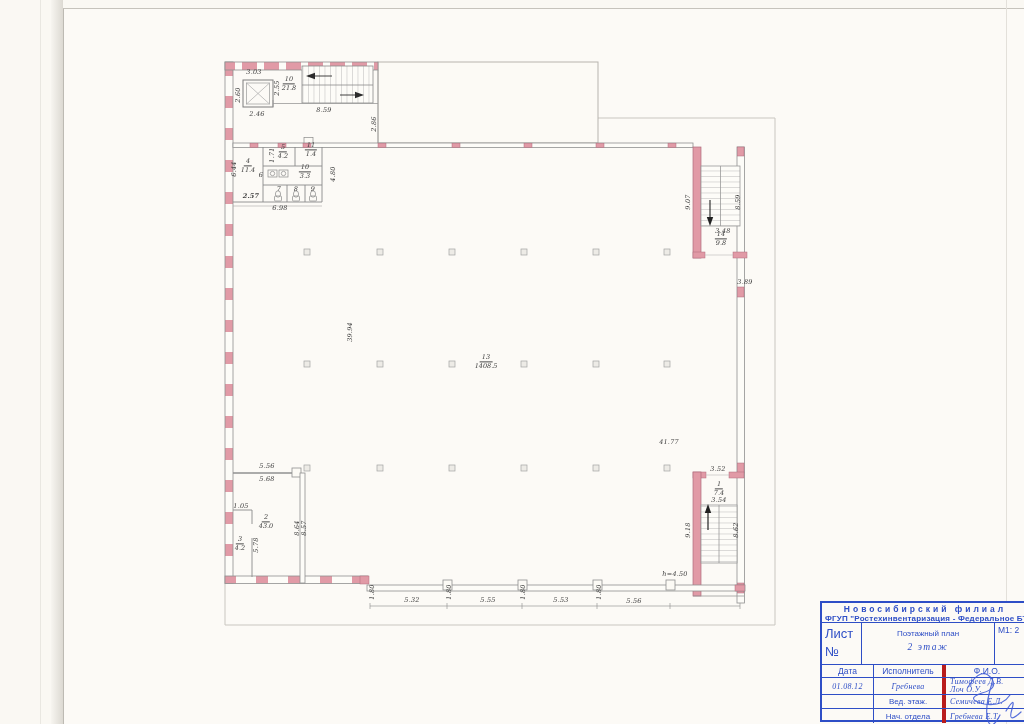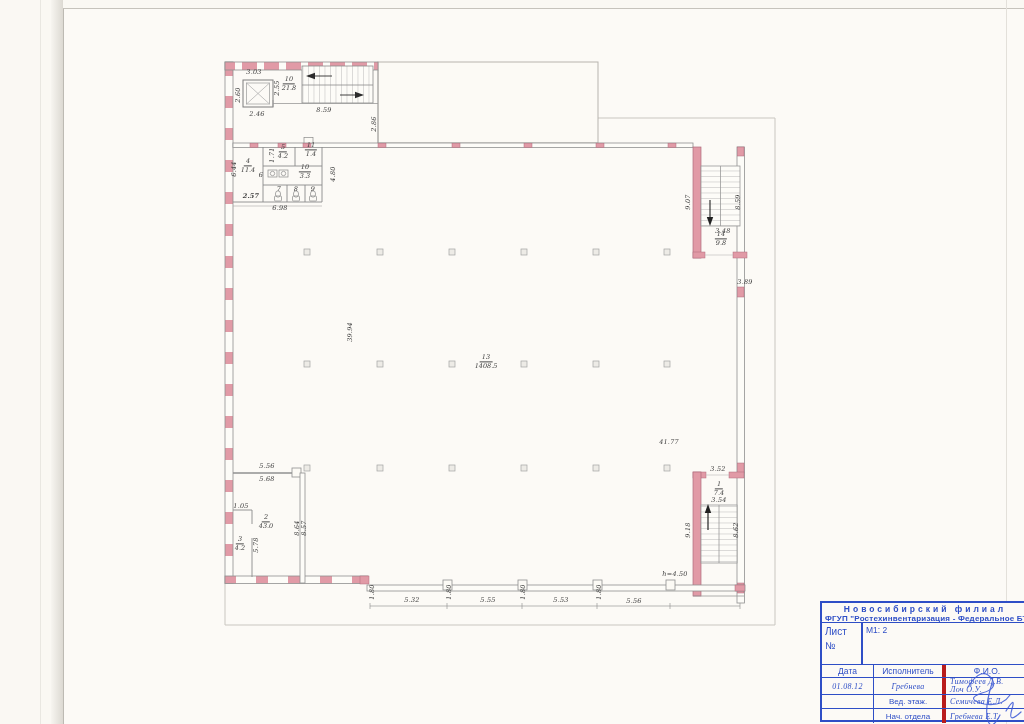--- a/index.html
+++ b/index.html
@@ -24,21 +24,21 @@
   
   [data-name="column-grid"] rect{fill:#edebe6;stroke:#a3a3a3;stroke-width:.7}
   
   .tb{position:absolute;left:820px;top:601px;width:210px;height:121px;
       border:2px solid #2e4ec6;background:#fcfaf6;color:#2e4ec6;box-sizing:content-box}
   .tb,.tb *{box-sizing:border-box}
   .tb-head{height:20px;border-bottom:1px solid #2e4ec6;padding-top:1px;overflow:hidden}
   .tb-org1{font-size:8.5px;font-weight:bold;letter-spacing:3px;text-align:center;white-space:nowrap}
   .tb-org2{font-size:8px;font-weight:bold;letter-spacing:.2px;white-space:nowrap;padding-left:3px}
   .tb-mid{display:flex;height:42px;border-bottom:1px solid #2e4ec6}
-  .tb-sheet{width:40px;border-right:1px solid #2e4ec6;font-size:10px;padding:2px 0 0 3px;line-height:1.4}
+  .tb-sheet{width:40px;border-right:1px solid #2e4ec6;font-size:13px;padding:2px 0 0 3px;line-height:1.4}
   .tb-center{flex:1;text-align:center;padding-top:6px}
   .tb-plantype{font-size:8px}
   .tb-floor{font:italic 9.5px "Liberation Serif",serif;letter-spacing:1.5px;margin-top:4px}
   .tb-scale{width:34px;border-left:1px solid #2e4ec6;font-size:8.5px;padding:2px 0 0 3px;white-space:nowrap}
   .tb-row{display:flex;border-bottom:1px solid #2e4ec6;align-items:center}
   .tb-row:last-child{border-bottom:none}
   .tb-row .c1{width:52px;border-right:1px solid #2e4ec6;align-self:stretch;
               display:flex;align-items:center;justify-content:center}
   .tb-row .c2{width:72px;border-right:4px solid #b91c1c;align-self:stretch;
               display:flex;align-items:center;justify-content:center}
@@ -286,20 +286,24 @@
 <div class="tb" data-name="title-block">
   <div class="tb-head" data-name="title-block-header">
     <div class="tb-org1" data-name="org-branch-name">Новосибирский филиал</div>
     <div class="tb-org2" data-name="org-full-name">ФГУП "Ростехинвентаризация - Федеральное БТИ"</div>
   </div>
   <div class="tb-mid">
     <div class="tb-sheet" data-name="sheet-cell">
       <div data-name="sheet-label">Лист</div>
       <div data-name="sheet-number-label">№</div>
     </div>
+    <div class="tb-center">
+      <div class="tb-plantype" data-name="plan-type-label">Поэтажный план</div>
+      <div class="tb-floor" data-name="floor-label">2 этаж</div>
+    </div>
     <div class="tb-scale" data-name="scale-label">М1: 2</div>
   </div>
   <div class="tb-table" data-name="signatures-table">
     <div class="tb-row tb-hrow">
       <div class="c1" data-name="col-header-date">Дата</div>
       <div class="c2" data-name="col-header-role">Исполнитель</div>
       <div class="c3" data-name="col-header-fio">Ф.И.О.</div>
     </div>
     <div class="tb-row tb-r1" data-name="table-row-engineer">
       <div class="c1 ser" data-name="date-value">01.08.12</div>

